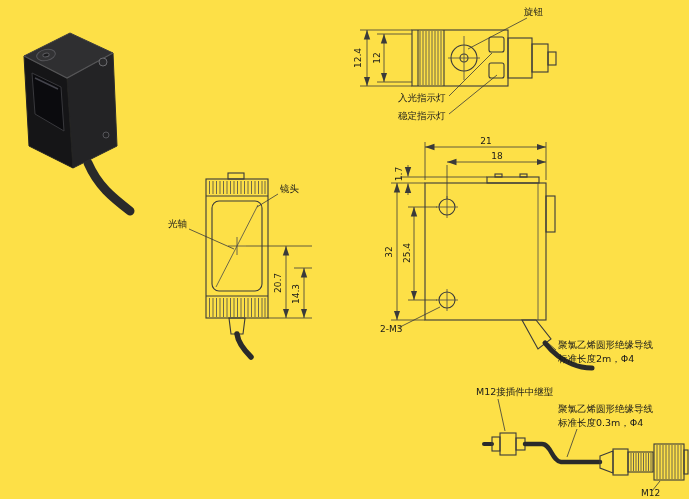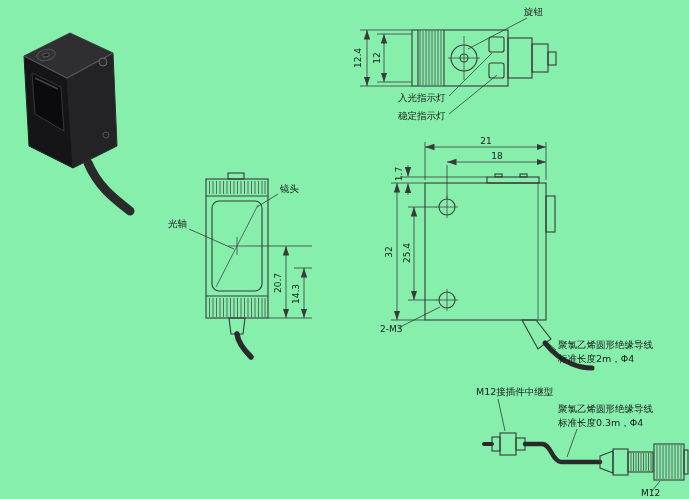--- a/index.html
+++ b/index.html
@@ -1,18 +1,18 @@
 <!DOCTYPE html>
 <html><head>
 <meta charset="utf-8">
 <style>
   * { margin:0; padding:0; box-sizing:border-box; }
   html,body { background:#ffffff; }
   .canvas {
-    position:relative; width:689px; height:499px; background:#86efac;
+    position:relative; width:689px; height:499px; background:#fde047;
     font-family:"DejaVu Sans","Liberation Sans",sans-serif; overflow:hidden;
   }
   svg { position:absolute; left:0; top:0; }
   svg text {
     fill:#1a1a1a; font-size:9.5px;
     font-family:"DejaVu Sans","Liberation Sans",sans-serif;
   }
   svg text.dim { font-size:9px; }
   .s   { stroke:#3a3a3a; fill:none; stroke-width:1.1; }
   .thin{ stroke:#4a4a4a; fill:none; stroke-width:0.8; }

